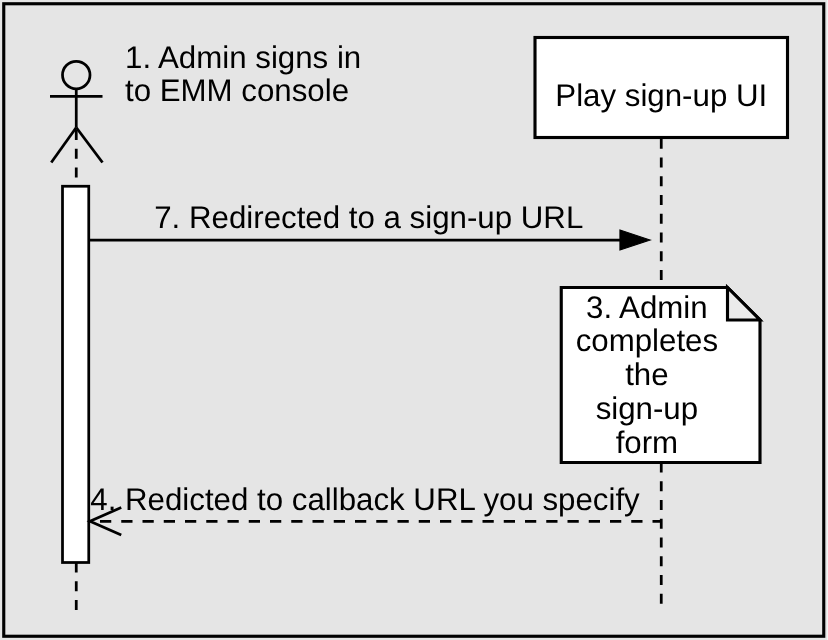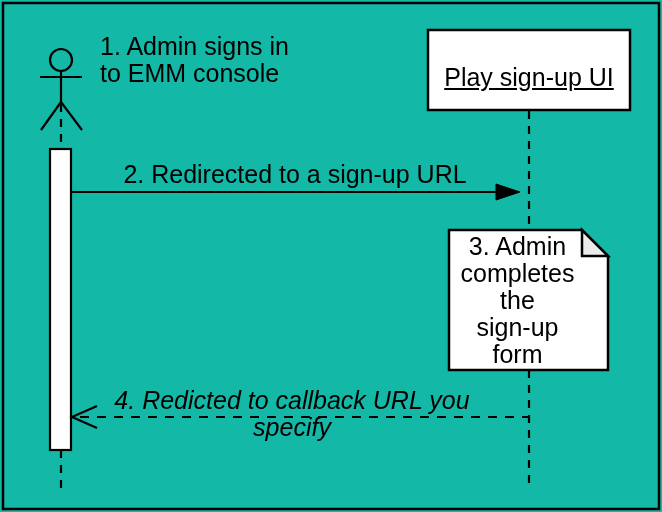--- a/index.html
+++ b/index.html
@@ -5,21 +5,21 @@
   html, body {
     margin: 0;
     padding: 0;
     background: #ffffff;
     font-family: "Liberation Sans", "DejaVu Sans", sans-serif;
   }
   .canvas {
     position: relative;
     width: 662px;
     height: 512px;
-    background: #14b8a6;
+    background: #e5e5e5;
     overflow: hidden;
   }
   .shapes {
     position: absolute;
     left: 0;
     top: 0;
   }
   .label {
     position: absolute;
     color: #000000;
@@ -37,32 +37,30 @@
     left: 72px;
     top: 161px;
     width: 446px;
     text-align: center;
   }
   .label-step4 {
     left: 72px;
     top: 387px;
     width: 440px;
     text-align: center;
-    font-style: italic;
   }
   .participant-box-label {
     left: 428px;
     top: 30px;
     width: 202px;
     height: 95px;
     display: flex;
     align-items: center;
     justify-content: center;
     text-align: center;
-    text-decoration: underline;
   }
   .note-label {
     left: 449px;
     top: 230px;
     width: 137px;
     height: 140px;
     display: flex;
     align-items: center;
     justify-content: center;
     text-align: center;
@@ -107,21 +105,21 @@
 
     <g>
       <line x1="80" y1="417" x2="528" y2="417" stroke="#000000" stroke-width="2.2" stroke-dasharray="9 8"></line>
       <path d="M 97 406 L 72 417 L 97 428" fill="none" stroke="#000000" stroke-width="2.2"></path>
     </g>
   </svg>
 
   <div class="label label-step1">1. Admin signs in
 to EMM console</div>
 
-  <div class="label label-step2">2. Redirected to a sign-up URL</div>
+  <div class="label label-step2">7. Redirected to a sign-up URL</div>
 
   <div class="label participant-box-label">Play sign-up UI</div>
 
   <div class="label note-label">3. Admin
 completes the
 sign-up form</div>
 
   <div class="label label-step4">4. Redicted to callback URL you specify</div>
 </div>
 

